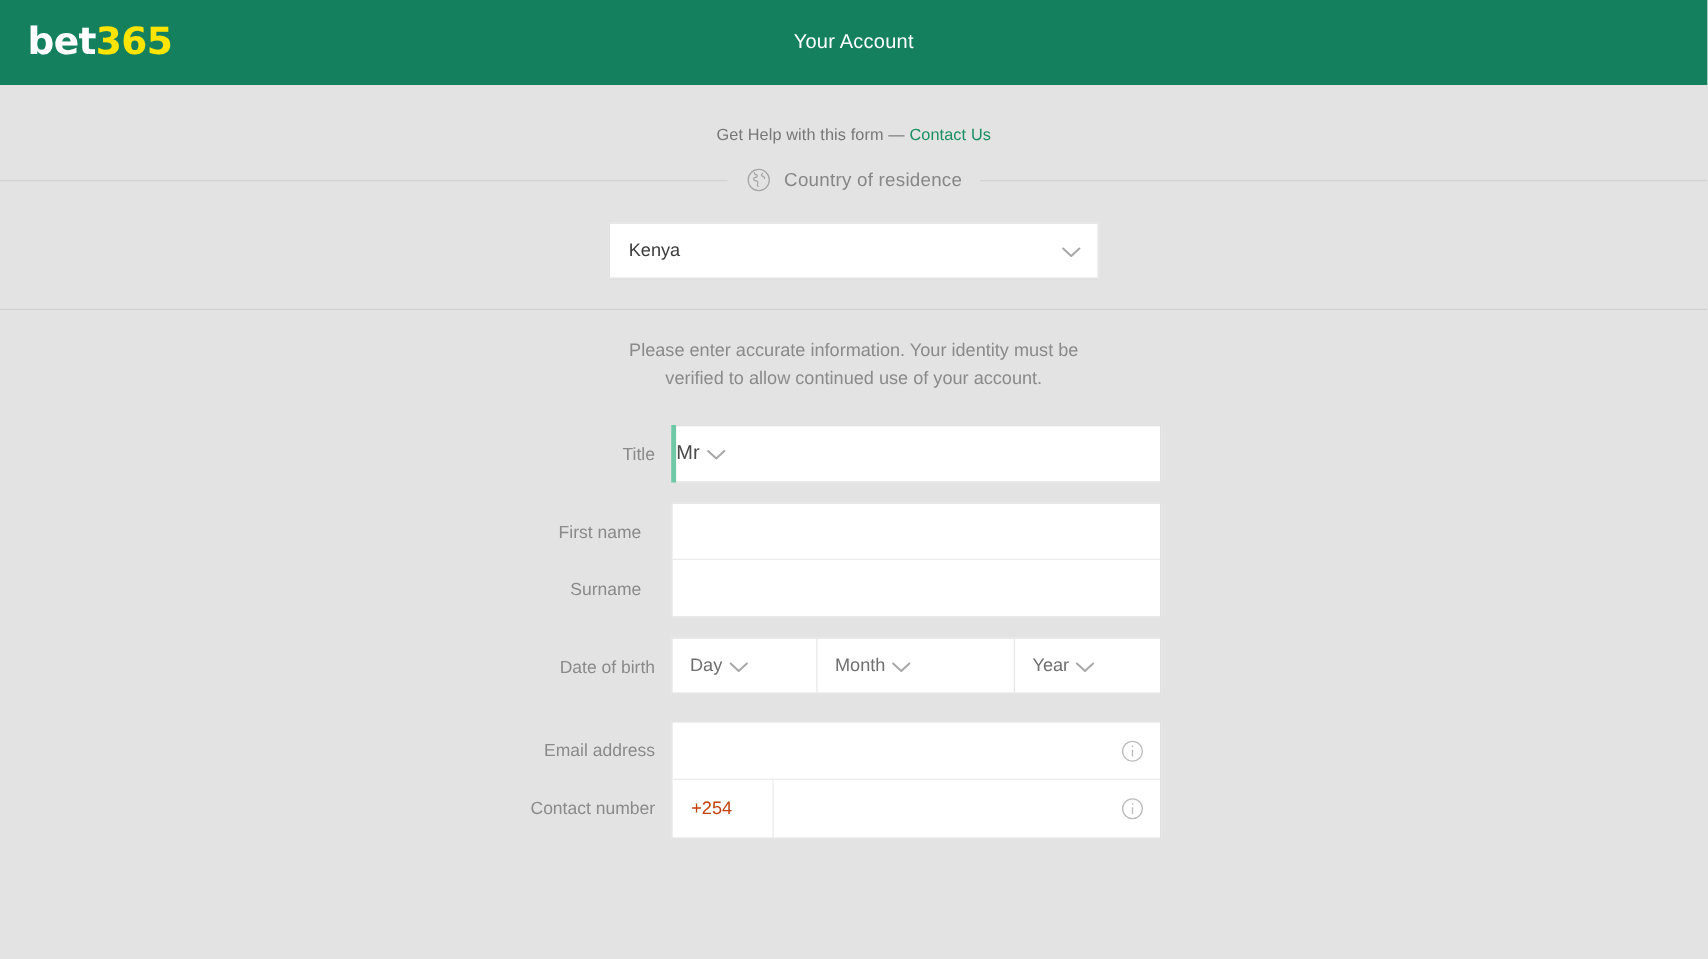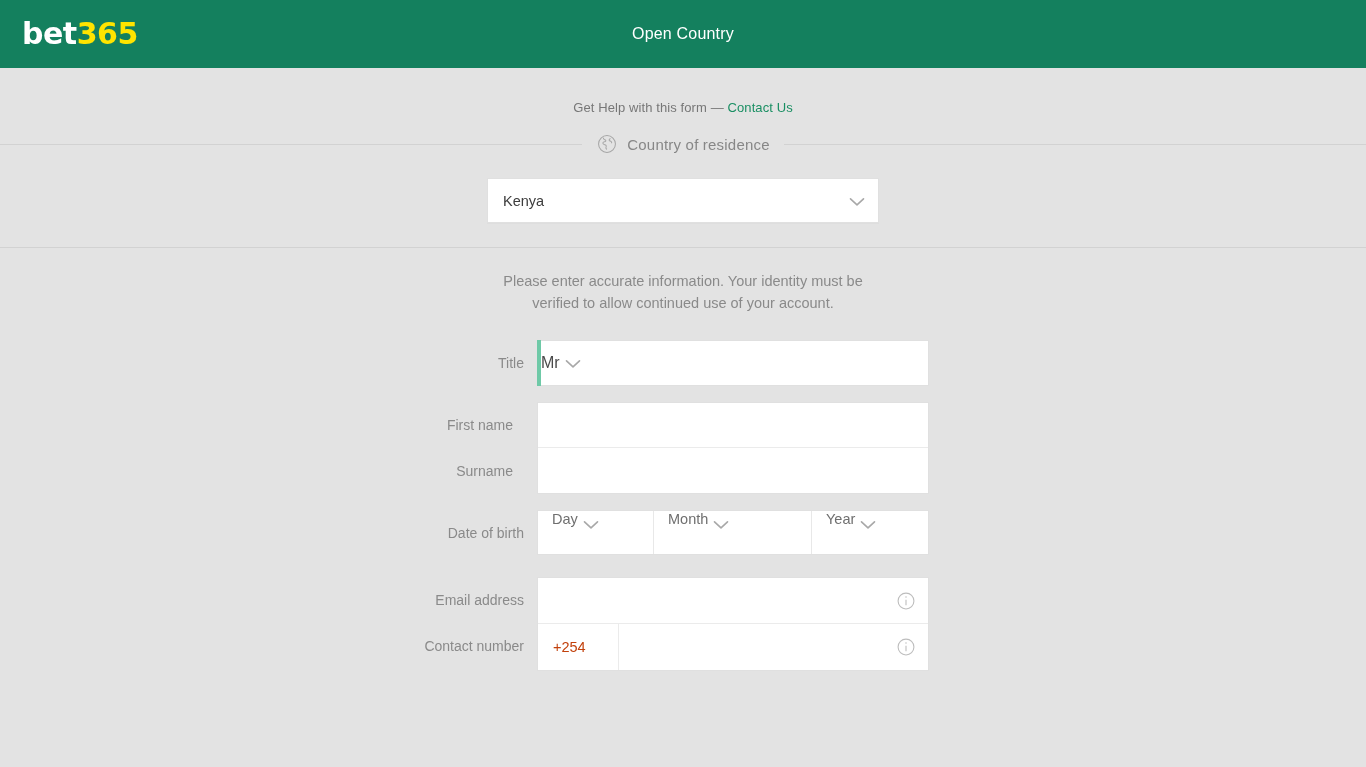--- a/index.html
+++ b/index.html
@@ -254,20 +254,21 @@
   .dob-row { margin-top: 16px; }
   .dob-group {
     width: 392px;
     display: flex;
     border: 1px solid #e0e0e0;
     background: #ffffff;
     height: 45px;
   }
   .dob-cell {
     display: flex;
+    align-items: center;
     border-right: 1px solid #e8e8e8;
     height: 100%;
   }
   .dob-cell:last-child { border-right: none; }
   .dob-cell.day { width: 116px; flex: 0 0 116px; }
   .dob-cell.month { width: 158px; flex: 0 0 158px; }
   .dob-cell.year { flex: 1 1 auto; }
   .dob-cell .value { padding-left: 14px; font-size: 14.5px; color: #6f6f6f; }
   .dob-cell .chevron { margin-right: 6px; }
 
@@ -325,21 +326,21 @@
   }
   .info-icon svg { display: block; width: 20px; height: 20px; }
 </style>
 </head>
 <body>
 
 <div class="header">
   <div class="logo">
     <span class="b-white">bet</span><span class="b-yellow">365</span>
   </div>
-  <div class="header-title">Open Country</div>
+  <div class="header-title">Your Account</div>
 </div>
 
 <div class="page">
 
   <div class="help-row">
     <span>Get Help with this form —</span>
     <a class="contact-link">Contact Us</a>
   </div>
 
   <div class="section-head">

